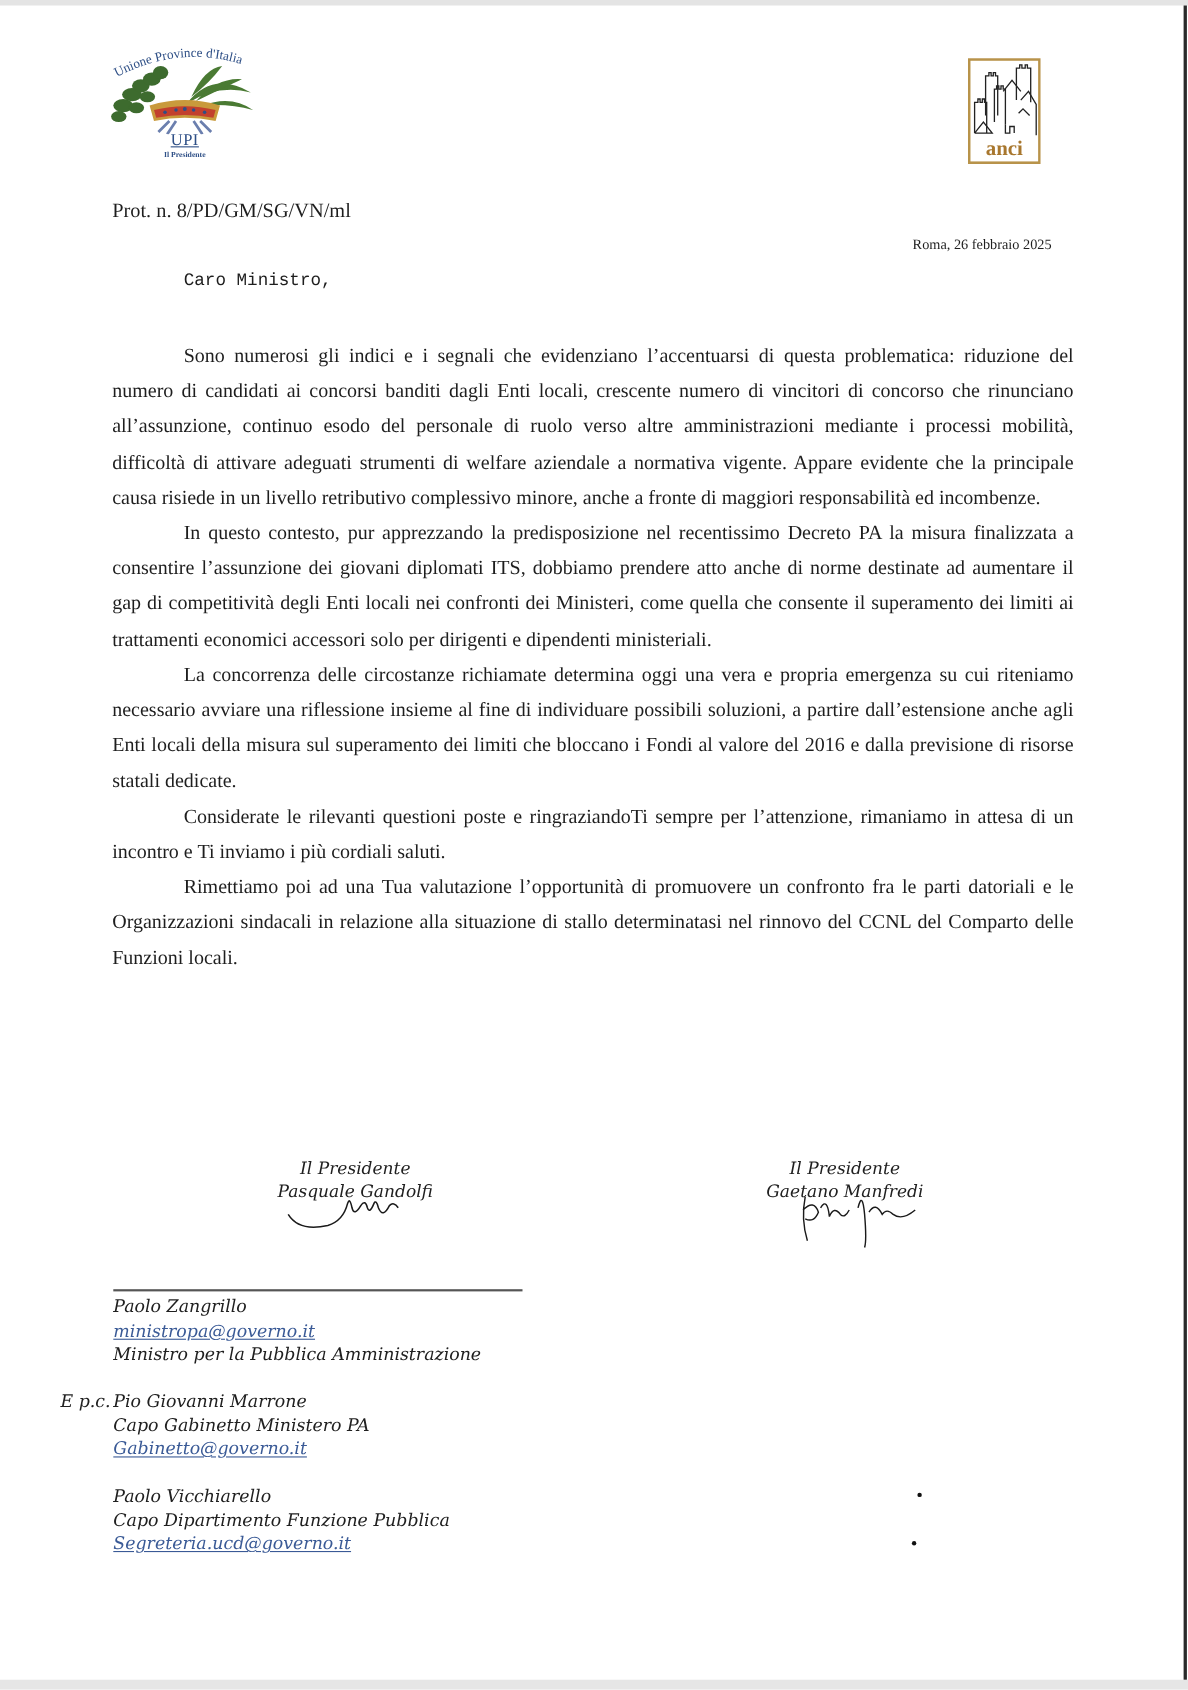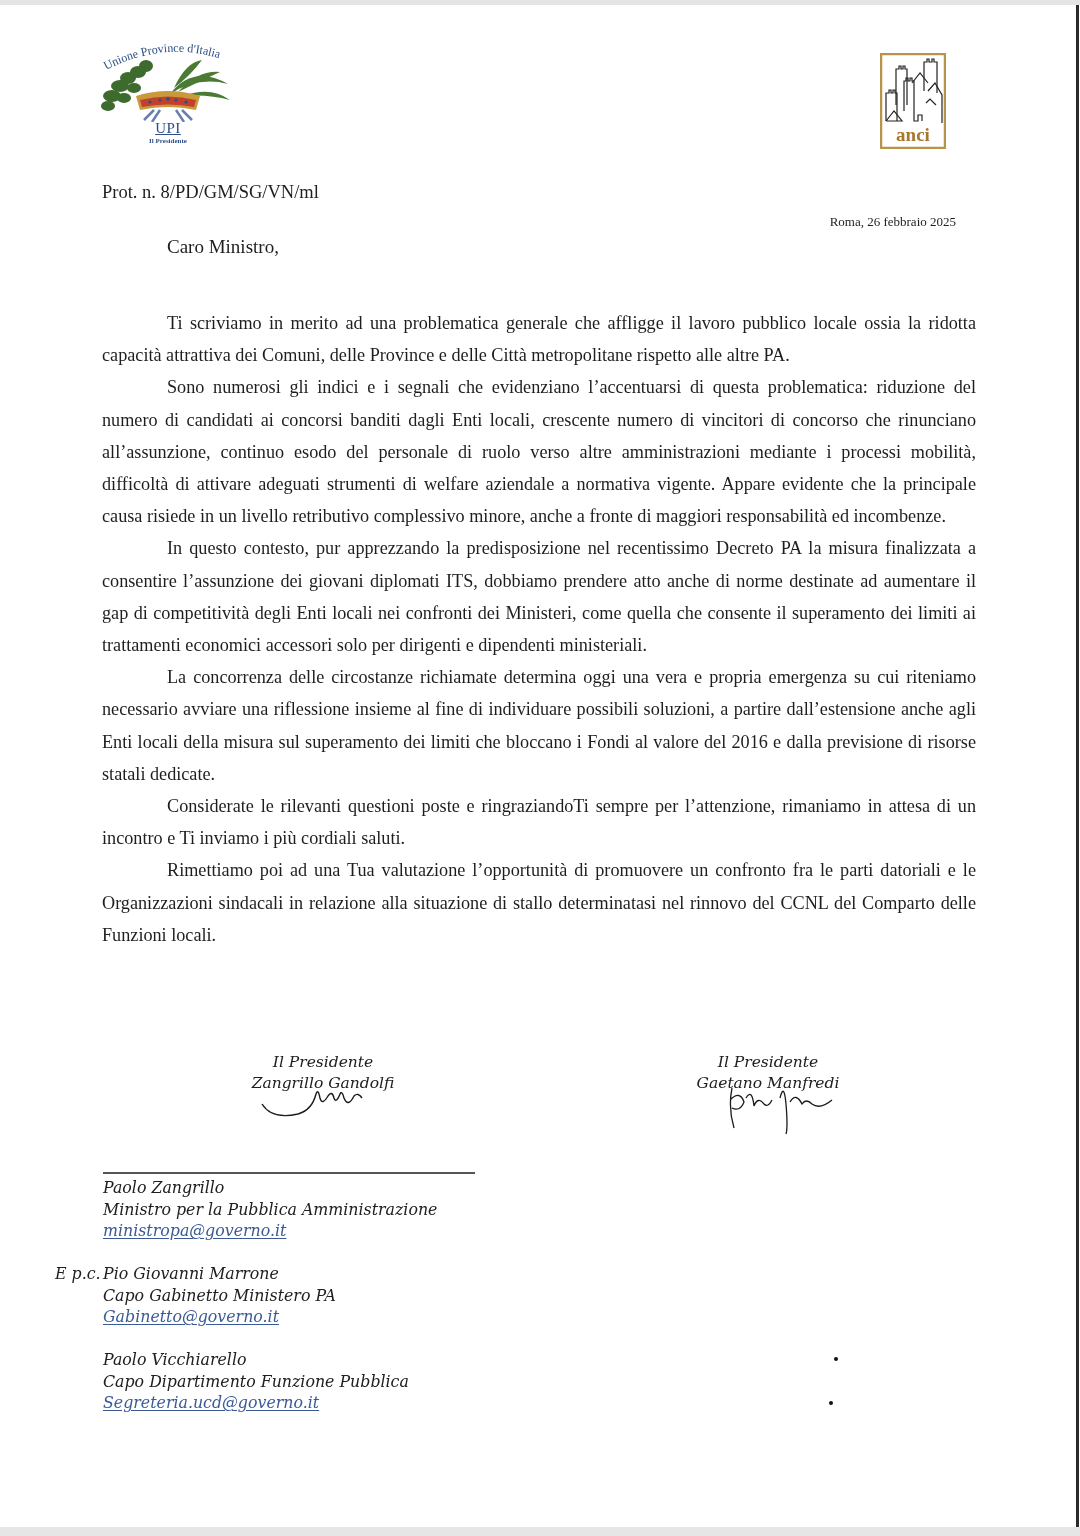--- a/index.html
+++ b/index.html
@@ -24,21 +24,21 @@
     position: absolute; left: 20px; top: 101px; width: 100px; text-align: center;
     color: #2e4f86; font-size: 7px; font-weight: bold;
   }
 
   
   .anci-logo { position: absolute; left: 880px; top: 53px; width: 66px; height: 96px; }
 
   .doc { position: absolute; left: 0; top: 0; width: 1080px; }
   .prot { position: absolute; left: 102px; top: 182px; font-size: 18.5px; }
   .date { position: absolute; right: 124px; top: 214px; font-size: 13px; }
-  .salutation { position: absolute; left: 167px; top: 236px; font-size: 19px; }
+  .salutation { position: absolute; left: 167px; top: 246px; font-size: 16px; font-family: Liberation Mono, monospace; }
 
   .body-text {
     position: absolute; left: 102px; top: 307px; width: 874px;
     font-size: 18.2px; line-height: 32.2px; text-align: justify;
   }
   .body-text p { margin: 0; text-indent: 65px; }
 
   .sig-block { position: absolute; font-family: "DejaVu Serif", serif; font-style: italic; font-size: 15.5px; line-height: 21px; text-align: center; color: #202020; }
   .sig-left { left: 238px; top: 1052px; width: 170px; }
   .sig-right { left: 682px; top: 1052px; width: 172px; }
@@ -122,51 +122,50 @@
     <text x="33" y="88" text-anchor="middle" font-family="Liberation Serif, serif" font-weight="bold" font-size="19" fill="#a8772e">anci</text>
   </svg>
 </div>
 
 <div class="doc">
   <div class="prot">Prot. n. 8/PD/GM/SG/VN/ml</div>
   <div class="date">Roma, 26 febbraio 2025</div>
   <div class="salutation">Caro Ministro,</div>
 
   <div class="body-text">
-    <p>Ti scriviamo in merito ad una problematica generale che affligge il lavoro pubblico locale ossia la ridotta capacità attrattiva dei Comuni, delle Province e delle Città metropolitane rispetto alle altre PA.</p>
     <p>Sono numerosi gli indici e i segnali che evidenziano l’accentuarsi di questa problematica: riduzione del numero di candidati ai concorsi banditi dagli Enti locali, crescente numero di vincitori di concorso che rinunciano all’assunzione, continuo esodo del personale di ruolo verso altre amministrazioni mediante i processi mobilità, difficoltà di attivare adeguati strumenti di welfare aziendale a normativa vigente. Appare evidente che la principale causa risiede in un livello retributivo complessivo minore, anche a fronte di maggiori responsabilità ed incombenze.</p>
     <p>In questo contesto, pur apprezzando la predisposizione nel recentissimo Decreto PA la misura finalizzata a consentire l’assunzione dei giovani diplomati ITS, dobbiamo prendere atto anche di norme destinate ad aumentare il gap di competitività degli Enti locali nei confronti dei Ministeri, come quella che consente il superamento dei limiti ai trattamenti economici accessori solo per dirigenti e dipendenti ministeriali.</p>
     <p>La concorrenza delle circostanze richiamate determina oggi una vera e propria emergenza su cui riteniamo necessario avviare una riflessione insieme al fine di individuare possibili soluzioni, a partire dall’estensione anche agli Enti locali della misura sul superamento dei limiti che bloccano i Fondi al valore del 2016 e dalla previsione di risorse statali dedicate.</p>
     <p>Considerate le rilevanti questioni poste e ringraziandoTi sempre per l’attenzione, rimaniamo in attesa di un incontro e Ti inviamo i più cordiali saluti.</p>
     <p>Rimettiamo poi ad una Tua valutazione l’opportunità di promuovere un confronto fra le parti datoriali e le Organizzazioni sindacali in relazione alla situazione di stallo determinatasi nel rinnovo del CCNL del Comparto delle Funzioni locali.</p>
   </div>
 
   <div class="sig-block sig-left">
     <div>Il Presidente</div>
-    <div>Zangrillo Gandolfi</div>
+    <div>Pasquale Gandolfi</div>
   </div>
   <svg class="signature" style="left:258px;top:1084px" width="120" height="40" viewBox="0 0 120 40">
     <path d="M4,20 Q14,36 40,30 Q54,26 58,10 Q60,4 62,14 Q64,22 70,12 Q74,6 76,14 Q78,20 82,10 Q84,6 86,14 Q90,24 96,12 Q100,8 104,14" fill="none" stroke="#1a1a1a" stroke-width="1.4"></path>
   </svg>
 
   <div class="sig-block sig-right">
     <div>Il Presidente</div>
     <div>Gaetano Manfredi</div>
   </div>
   <svg class="signature" style="left:724px;top:1078px" width="130" height="58" viewBox="0 0 130 58">
     <path d="M8,10 Q4,30 10,50 M6,22 Q16,12 20,24 Q16,34 8,30 M22,20 Q28,10 30,28 Q34,18 40,26 Q44,30 48,22 M56,20 Q60,4 62,26 Q64,50 62,56 M66,24 Q72,14 78,26 Q82,20 88,26 Q96,32 108,22" fill="none" stroke="#1a1a1a" stroke-width="1.3"></path>
   </svg>
 
   <div class="rule"></div>
 
   <div class="recipients">
     <div class="rec" style="top:5px">
       <div>Paolo Zangrillo</div>
+      <div><a class="email">ministropa@governo.it</a></div>
       <div>Ministro per la Pubblica Amministrazione</div>
-      <div><a class="email">ministropa@governo.it</a></div>
     </div>
 
     <div class="epc" style="top:91px">E p.c.</div>
     <div class="rec" style="top:91px">
       <div>Pio Giovanni Marrone</div>
       <div>Capo Gabinetto Ministero PA</div>
       <div><a class="email">Gabinetto@governo.it</a></div>
     </div>
 
     <div class="rec" style="top:177px">

